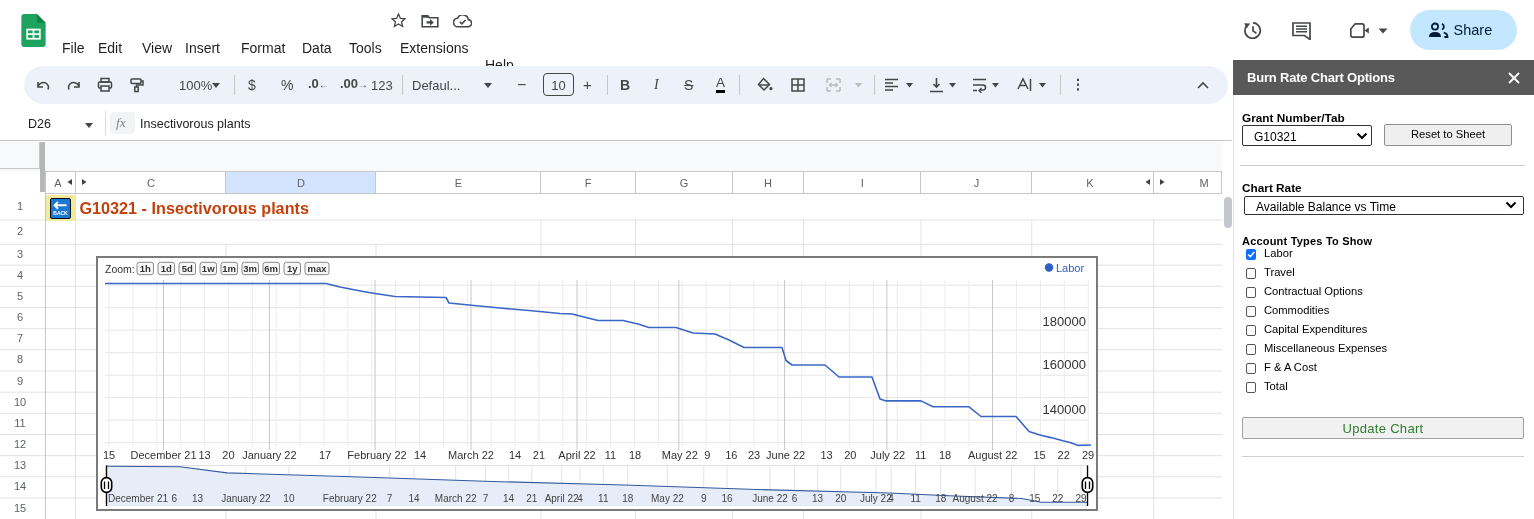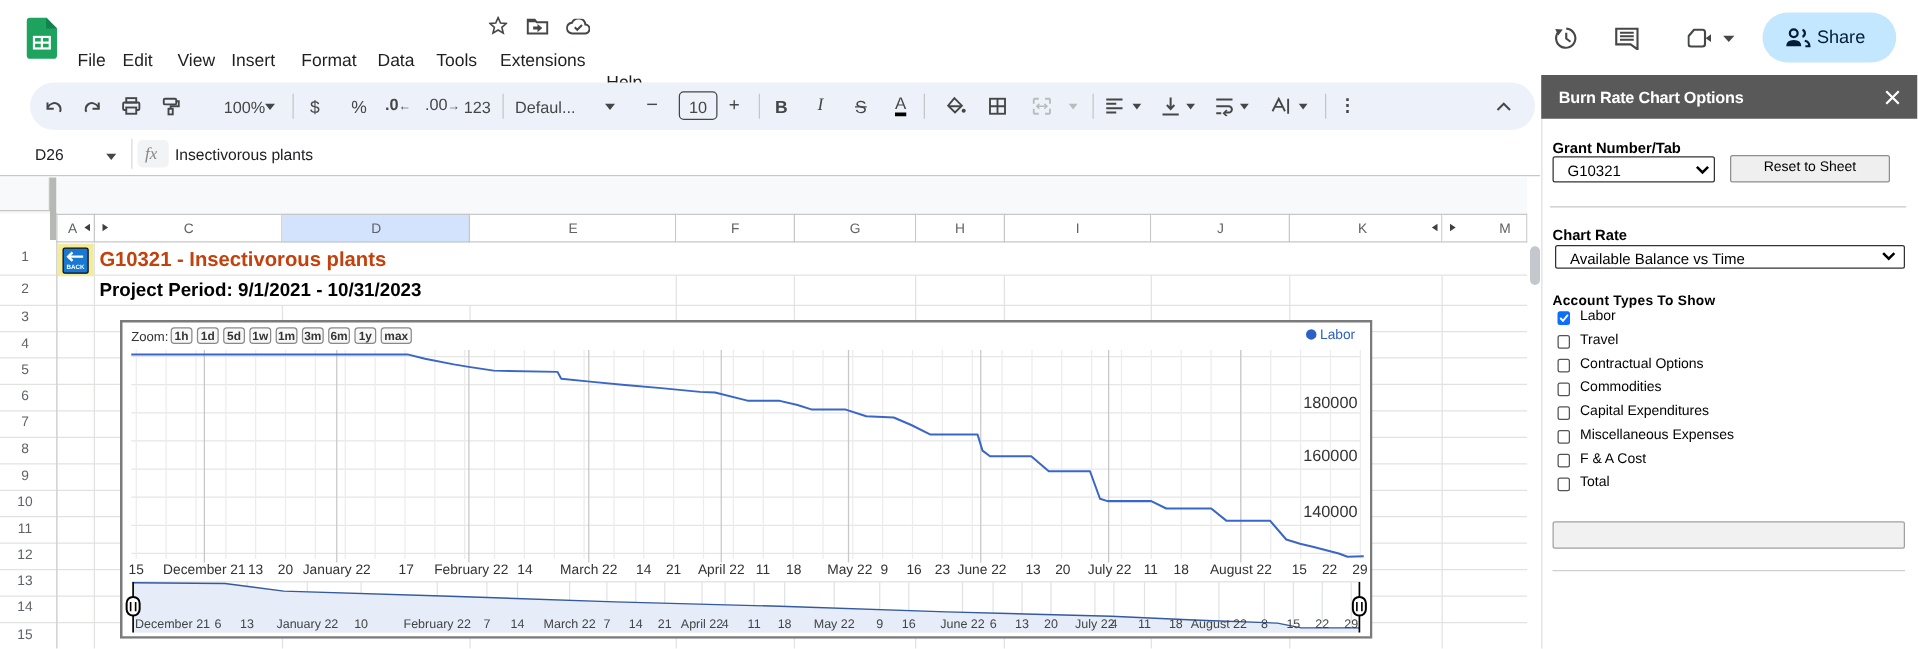--- a/index.html
+++ b/index.html
@@ -84,21 +84,21 @@
       <rect x="5.8" y="10" width="3.4" height="4.5" fill="none" stroke="#444746" stroke-width="1.5"></rect>
     </svg>
 <div style="position:absolute;left:162px;top:78px;font-size:13px;color:#444746;margin-left:17px;">100%</div>
 <svg width="10" height="7" viewBox="0 0 10 7" style="position:absolute;left:211px;top:82px;">
       <polygon points="1,1 9,1 5,6" fill="#444746"></polygon>
     </svg>
 <div style="position:absolute;left:234px;top:75px;width:1px;height:20px;background:#c4c7c5;"></div>
 <div style="position:absolute;left:248px;top:77px;font-size:14px;color:#444746;">$</div>
 <div style="position:absolute;left:281px;top:77px;font-size:14px;color:#444746;">%</div>
 <div style="position:absolute;left:308px;top:76px;font-size:13px;font-weight:bold;color:#444746;">.0<span style="font-size:10px;">←</span></div>
-<div style="position:absolute;left:340px;top:76px;font-size:13px;font-weight:normal;color:#444746;">.00<span style="font-size:10px;">→</span></div>
+<div style="position:absolute;left:340px;top:76px;font-size:13px;font-weight:bold;color:#444746;">.00<span style="font-size:10px;">→</span></div>
 <div style="position:absolute;left:371px;top:78px;font-size:13px;color:#444746;">123</div>
 <div style="position:absolute;left:402px;top:75px;width:1px;height:20px;background:#c4c7c5;"></div>
 <div style="position:absolute;left:412px;top:78px;font-size:13px;color:#444746;">Defaul...</div>
 <svg width="10" height="7" viewBox="0 0 10 7" style="position:absolute;left:483px;top:82px;">
       <polygon points="1,1 9,1 5,6" fill="#444746"></polygon>
     </svg>
 <div style="position:absolute;left:517px;top:76px;font-size:16px;color:#444746;">−</div>
 <div style="position:absolute;left:543px;top:73px;width:31px;height:23px;border:1px solid #444746;border-radius:4px;box-sizing:border-box;"></div>
 <div style="position:absolute;left:543px;top:78px;width:31px;text-align:center;font-size:13px;color:#444746;">10</div>
 <div style="position:absolute;left:583px;top:76px;font-size:15px;color:#444746;">+</div>
@@ -265,21 +265,20 @@
 <line x1="0" y1="498" x2="45" y2="498" stroke="#e1e3e1"></line>
 </svg>
 
 <div class="abs" style="left:45.5px;top:194.5px;width:29.5px;height:26.5px;background:#f2eb9d;"></div>
 <div class="abs" style="left:49.5px;top:198px;width:21.5px;height:20.5px;background:#1878d2;border:1.6px solid #0a0a0a;border-radius:2px;"></div>
 <svg class="abs" style="left:49.5px;top:198px;" width="21" height="20" viewBox="0 0 21 20">
       <path d="M4.5,7.3 h12 M8,3.9 l-3.5,3.4 l3.5,3.4" stroke="#ffffff" stroke-width="1.9" fill="none"></path>
       <text x="10.5" y="17" font-size="5" font-weight="bold" fill="#ffffff" text-anchor="middle">BACK</text>
     </svg>
 <div class="abs" style="left:79.5px;top:199px;font-size:16.2px;font-weight:bold;color:#c2410c;">G10321 - Insectivorous plants</div>
-<div class="abs" style="left:79.5px;top:224px;font-size:15px;font-weight:bold;color:#000;">Project Period: 9/1/2021 - 10/31/2023</div>
 
 <svg width="1002" height="255" viewBox="0 0 1002 255" style="position:absolute;left:96px;top:256px;">
 <rect x="1" y="1" width="1000" height="253" fill="#ffffff" stroke="#7b7b7b" stroke-width="2"></rect>
 <line x1="9" y1="29.2" x2="992" y2="29.2" stroke="#e6e6e6" stroke-width="1"></line>
 <line x1="9" y1="51.7" x2="992" y2="51.7" stroke="#e6e6e6" stroke-width="1"></line>
 <line x1="9" y1="74.2" x2="992" y2="74.2" stroke="#e6e6e6" stroke-width="1"></line>
 <line x1="9" y1="96.7" x2="992" y2="96.7" stroke="#e6e6e6" stroke-width="1"></line>
 <line x1="9" y1="119.2" x2="992" y2="119.2" stroke="#e6e6e6" stroke-width="1"></line>
 <line x1="9" y1="141.7" x2="992" y2="141.7" stroke="#e6e6e6" stroke-width="1"></line>
 <line x1="9" y1="164.2" x2="992" y2="164.2" stroke="#e6e6e6" stroke-width="1"></line>
@@ -507,14 +506,15 @@
 <div style="position:absolute;left:1245.5px;top:325.3px;width:10.5px;height:10.5px;background:#fff;border:1.3px solid #545454;border-radius:2px;box-sizing:border-box;"></div>
 <div style="position:absolute;left:1264px;top:322.5px;font-size:11.2px;color:#000;">Capital Expenditures</div>
 <div style="position:absolute;left:1245.5px;top:344.3px;width:10.5px;height:10.5px;background:#fff;border:1.3px solid #545454;border-radius:2px;box-sizing:border-box;"></div>
 <div style="position:absolute;left:1264px;top:341.5px;font-size:11.2px;color:#000;">Miscellaneous Expenses</div>
 <div style="position:absolute;left:1245.5px;top:363.3px;width:10.5px;height:10.5px;background:#fff;border:1.3px solid #545454;border-radius:2px;box-sizing:border-box;"></div>
 <div style="position:absolute;left:1264px;top:360.5px;font-size:11.2px;color:#000;">F &amp; A Cost</div>
 <div style="position:absolute;left:1245.5px;top:382.3px;width:10.5px;height:10.5px;background:#fff;border:1.3px solid #545454;border-radius:2px;box-sizing:border-box;"></div>
 <div style="position:absolute;left:1264px;top:379.5px;font-size:11.2px;color:#000;">Total</div>
 
 <div class="abs" style="left:1242px;top:416.5px;width:282px;height:22.5px;background:#f1f1f1;border:1px solid #a0a0a0;border-radius:2px;"></div>
+<div class="abs" style="left:1242px;top:420.5px;width:282px;text-align:center;font-size:13px;color:#2e7d32;letter-spacing:0.3px;">Update Chart</div>
 <div class="abs" style="left:1242px;top:456px;width:282px;height:1px;background:#cfcfcf;"></div>
 
 </div>
 </body></html>

